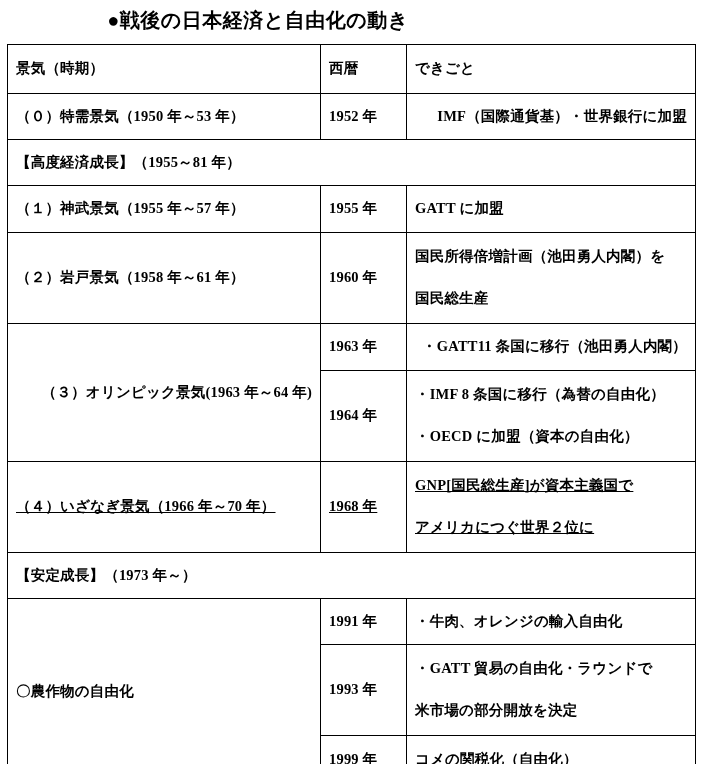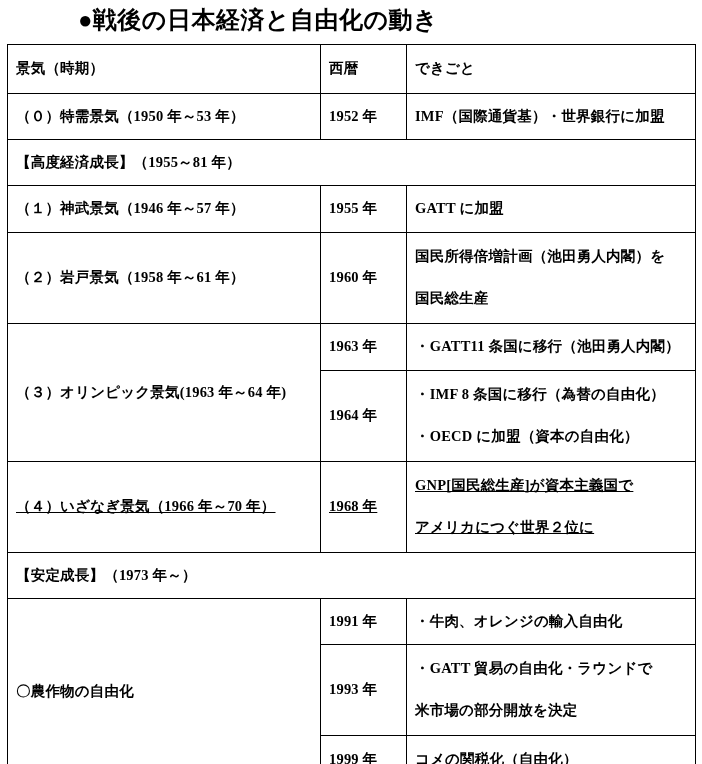--- a/index.html
+++ b/index.html
@@ -24,21 +24,21 @@
     box-sizing: border-box;
   }
 
   
   .doc-title {
     position: absolute;
     left: 0;
     top: 6px;
     width: 610px;
     text-align: center;
-    font-size: 24px;
+    font-size: 20px;
     font-weight: bold;
     letter-spacing: 0.5px;
     line-height: 28px;
     white-space: nowrap;
     padding-right: 94px;
     box-sizing: border-box;
   }
 
   
   .table-wrap {
@@ -67,21 +67,21 @@
     line-height: 1.9;
     font-weight: bold;
     letter-spacing: 0.2px;
   }
 
   td.period      { padding-left: 12px; }
   td.year        { padding-left: 10px; white-space: nowrap; }
   td.event       { padding-left: 10px; }
   td.span-all    { padding-left: 12px; }
 
-  td.tight { letter-spacing: -0.4px; padding-left: 10px; padding-right: 2px; }
+  td.tight { letter-spacing: -0.4px; padding-left: 10px; padding-right: 2px; text-align: right; }
 
   .line { display: block; white-space: nowrap; }
   .line + .line { margin-top: 14px; }
 
   
   .h-head  { height: 48px; }
   .h-1     { height: 45px; }
   .h-band  { height: 45px; }
   .h-2     { height: 46px; }
   .h-tall  { height: 90px; }
@@ -118,21 +118,21 @@
           <td class="period h-1">（０）特需景気（1950 年～53 年）</td>
           <td class="year h-1">1952 年</td>
           <td class="event h-1 tight">IMF（国際通貨基）・世界銀行に加盟</td>
         </tr>
 
         <tr>
           <td class="span-all h-band" colspan="3">【高度経済成長】（1955～81 年）</td>
         </tr>
 
         <tr>
-          <td class="period h-2">（１）神武景気（1946 年～57 年）</td>
+          <td class="period h-2">（１）神武景気（1955 年～57 年）</td>
           <td class="year h-2">1955 年</td>
           <td class="event h-2">GATT に加盟</td>
         </tr>
 
         <tr>
           <td class="period h-tall">（２）岩戸景気（1958 年～61 年）</td>
           <td class="year h-tall">
             <span class="line">1960 年</span>
           </td>
           <td class="event h-tall">

